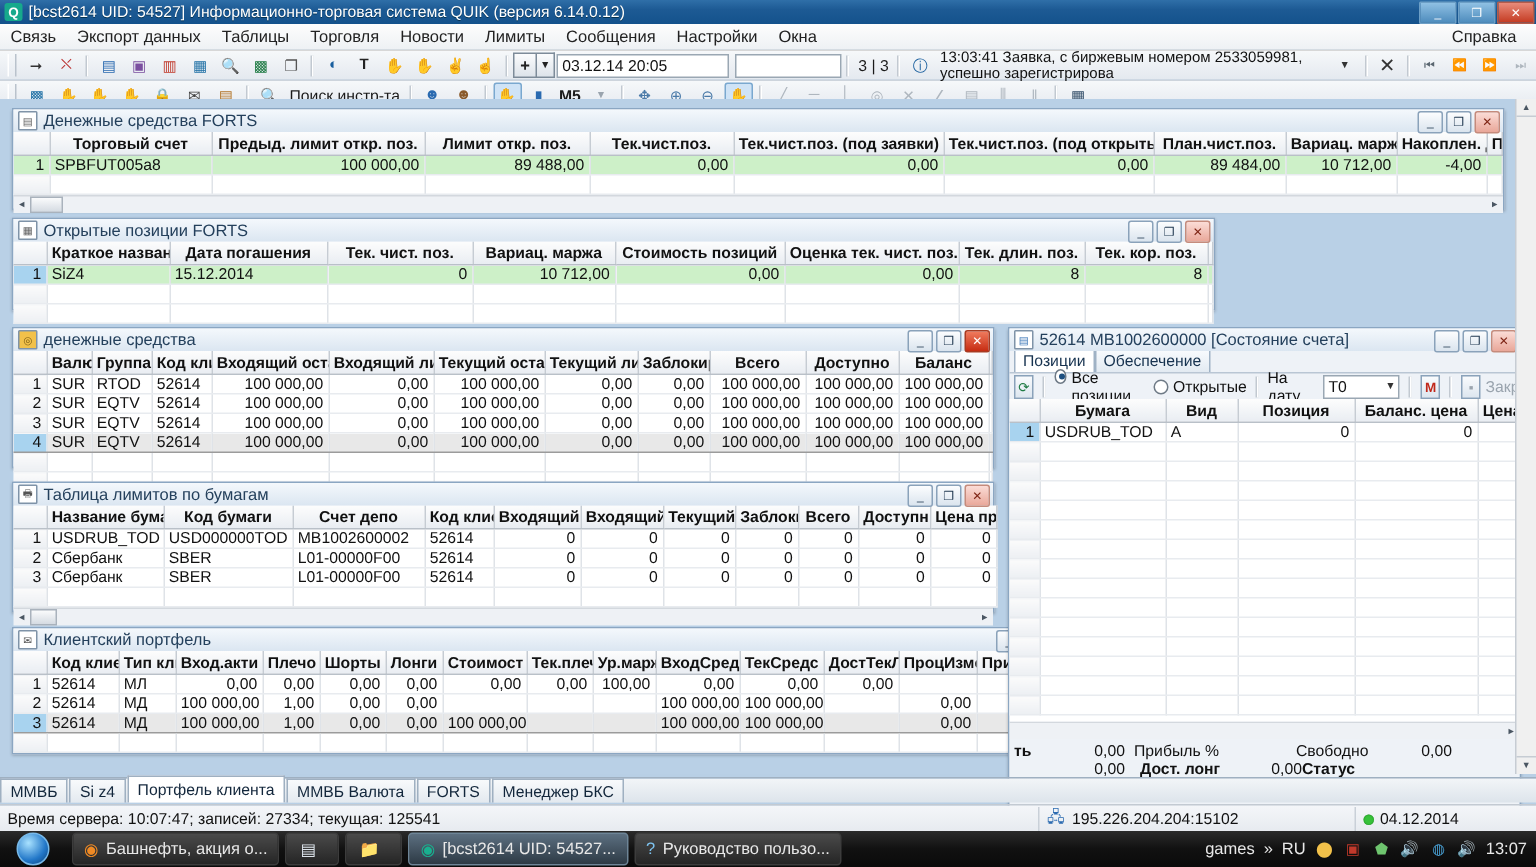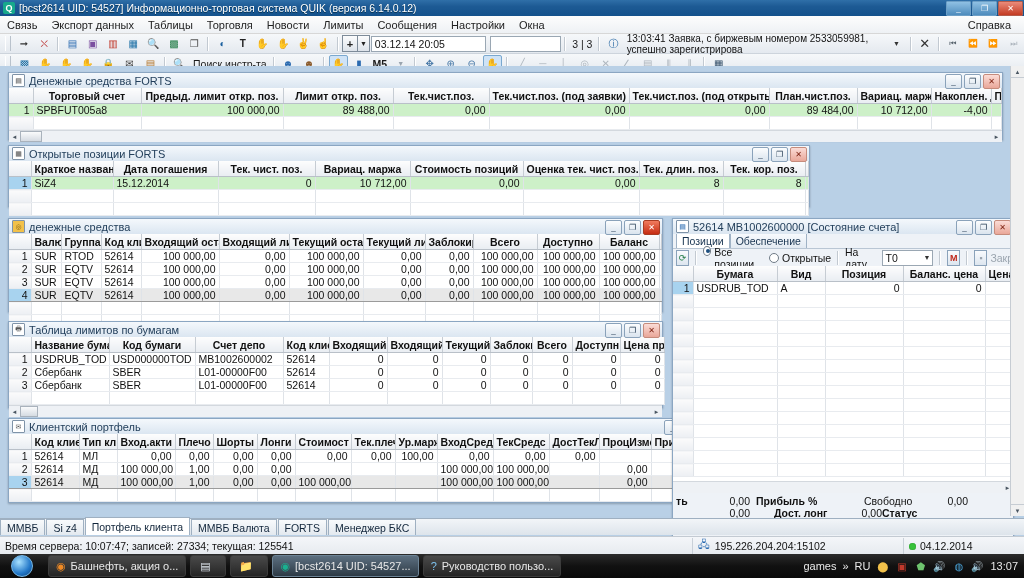--- a/index.html
+++ b/index.html
@@ -979,29 +979,29 @@
 
       <div class="hscroll">
         <div style="flex:1"></div>
         <div class="hs-arrow">►</div>
       </div>
 
       <div class="footer-grid" style="padding:2px 3px 0 3px;">
         <div style="display:flex;align-items:center;height:12px;">
           <div style="width:40px;text-align:left;font-weight:bold">ть</div>
           <div style="width:34px;text-align:right">0,00</div>
-          <div style="width:78px;padding-left:6px;font-weight:bold">Прибыль %</div>
+          <div style="width:78px;padding-left:6px;font-weight:normal">Прибыль %</div>
           <div style="width:30px;text-align:right"></div>
           <div style="width:70px;font-weight:normal">Свободно</div>
           <div style="width:34px;text-align:right">0,00</div>
         </div>
         <div style="display:flex;align-items:center;height:12px;">
           <div style="width:40px;text-align:right;font-weight:bold"></div>
           <div style="width:34px;text-align:right">0,00</div>
-          <div style="width:78px;padding-left:24px;font-weight:bold">Дост. лонг</div>
+          <div style="width:78px;padding-left:10px;font-weight:bold">Дост. лонг</div>
           <div style="width:30px;text-align:right">0,00</div>
           <div style="width:70px;font-weight:bold">Статус</div>
           <div style="width:34px;text-align:right"></div>
         </div>
         <div style="display:flex;align-items:center;height:12px;">
           <div style="width:74px;text-align:right;font-weight:bold">Прибыль дня</div>
           <div style="width:34px;text-align:right;margin-left:-34px;padding-left:40px">0,00</div>
           <div style="width:78px;padding-left:6px;font-weight:bold">Дост. шорт</div>
           <div style="width:30px;text-align:right">0,00</div>
           <div style="width:70px;font-weight:bold">Требование</div>

